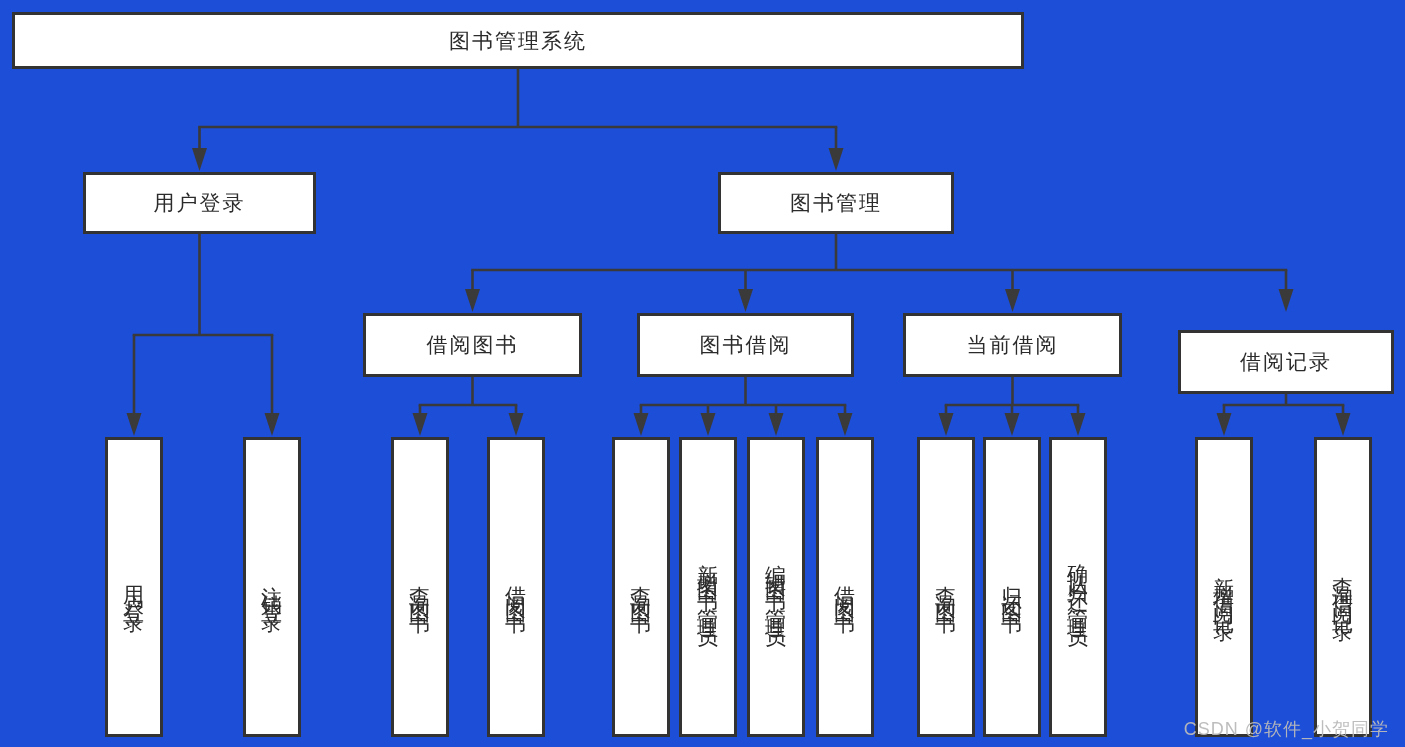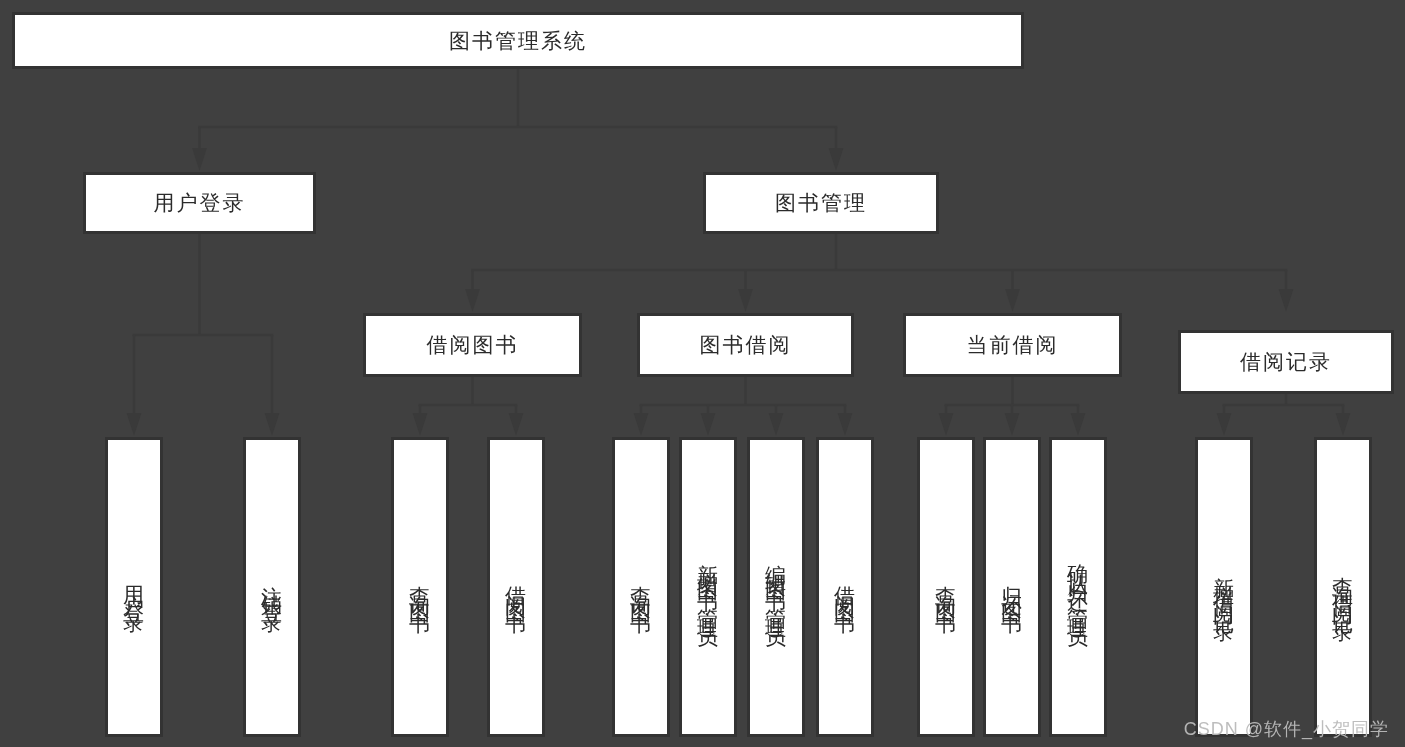--- a/index.html
+++ b/index.html
@@ -5,21 +5,21 @@
   html, body {
     margin: 0;
     padding: 0;
     background: #ffffff;
     font-family: "Liberation Sans", "DejaVu Sans", sans-serif;
   }
   .canvas {
     position: relative;
     width: 1405px;
     height: 747px;
-    background: #404040;
+    background: #1d4ed8;
     overflow: hidden;
   }
   .connectors {
     position: absolute;
     left: 0; top: 0;
     width: 1405px;
     height: 747px;
     z-index: 1;
   }
   .node {
@@ -128,21 +128,21 @@
     </g>
   </svg>
 
   <div class="node h" style="left:12px; top:12px; width:1012px; height:57px;">
     <span>图书管理系统</span>
   </div>
 
   <div class="node h" style="left:83px; top:172px; width:233px; height:62px;">
     <span>用户登录</span>
   </div>
-  <div class="node h" style="left:703px; top:172px; width:236px; height:62px;font-family:Liberation Serif, serif;">
+  <div class="node h" style="left:718px; top:172px; width:236px; height:62px;font-family:Liberation Serif, serif;">
     <span>图书管理</span>
   </div>
 
   <div class="node h" style="left:363px; top:313px; width:219px; height:64px;">
     <span>借阅图书</span>
   </div>
   <div class="node h" style="left:637px; top:313px; width:217px; height:64px;">
     <span>图书借阅</span>
   </div>
   <div class="node h" style="left:903px; top:313px; width:219px; height:64px;">

